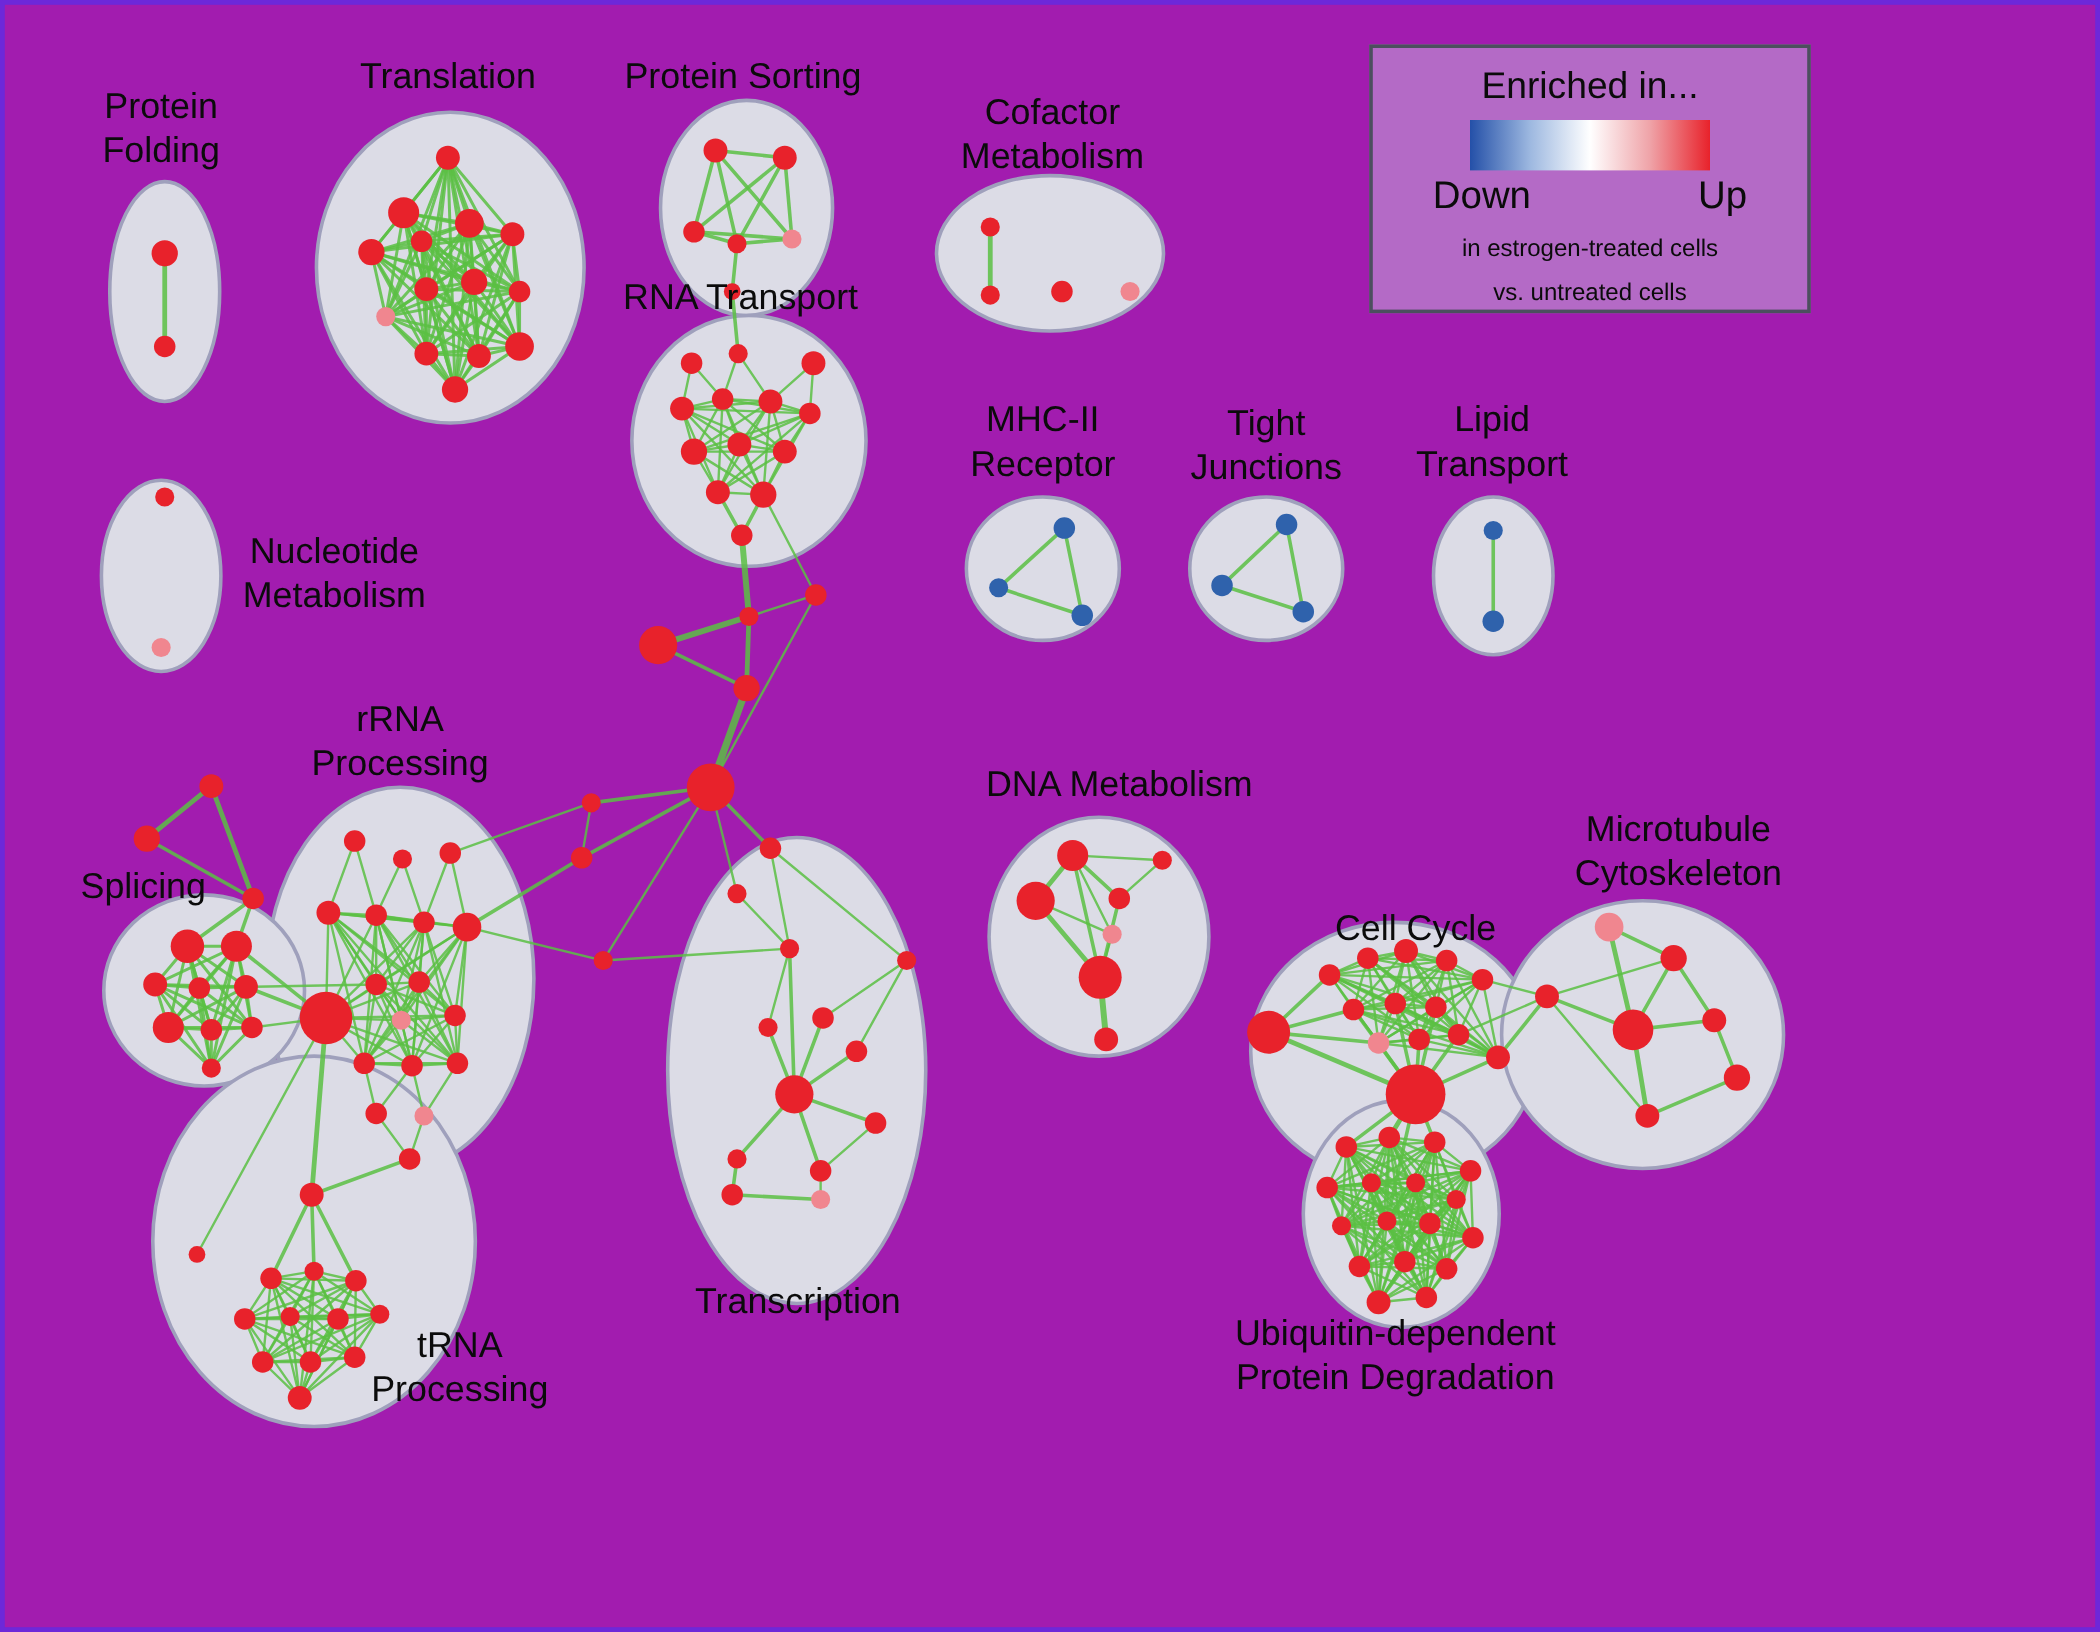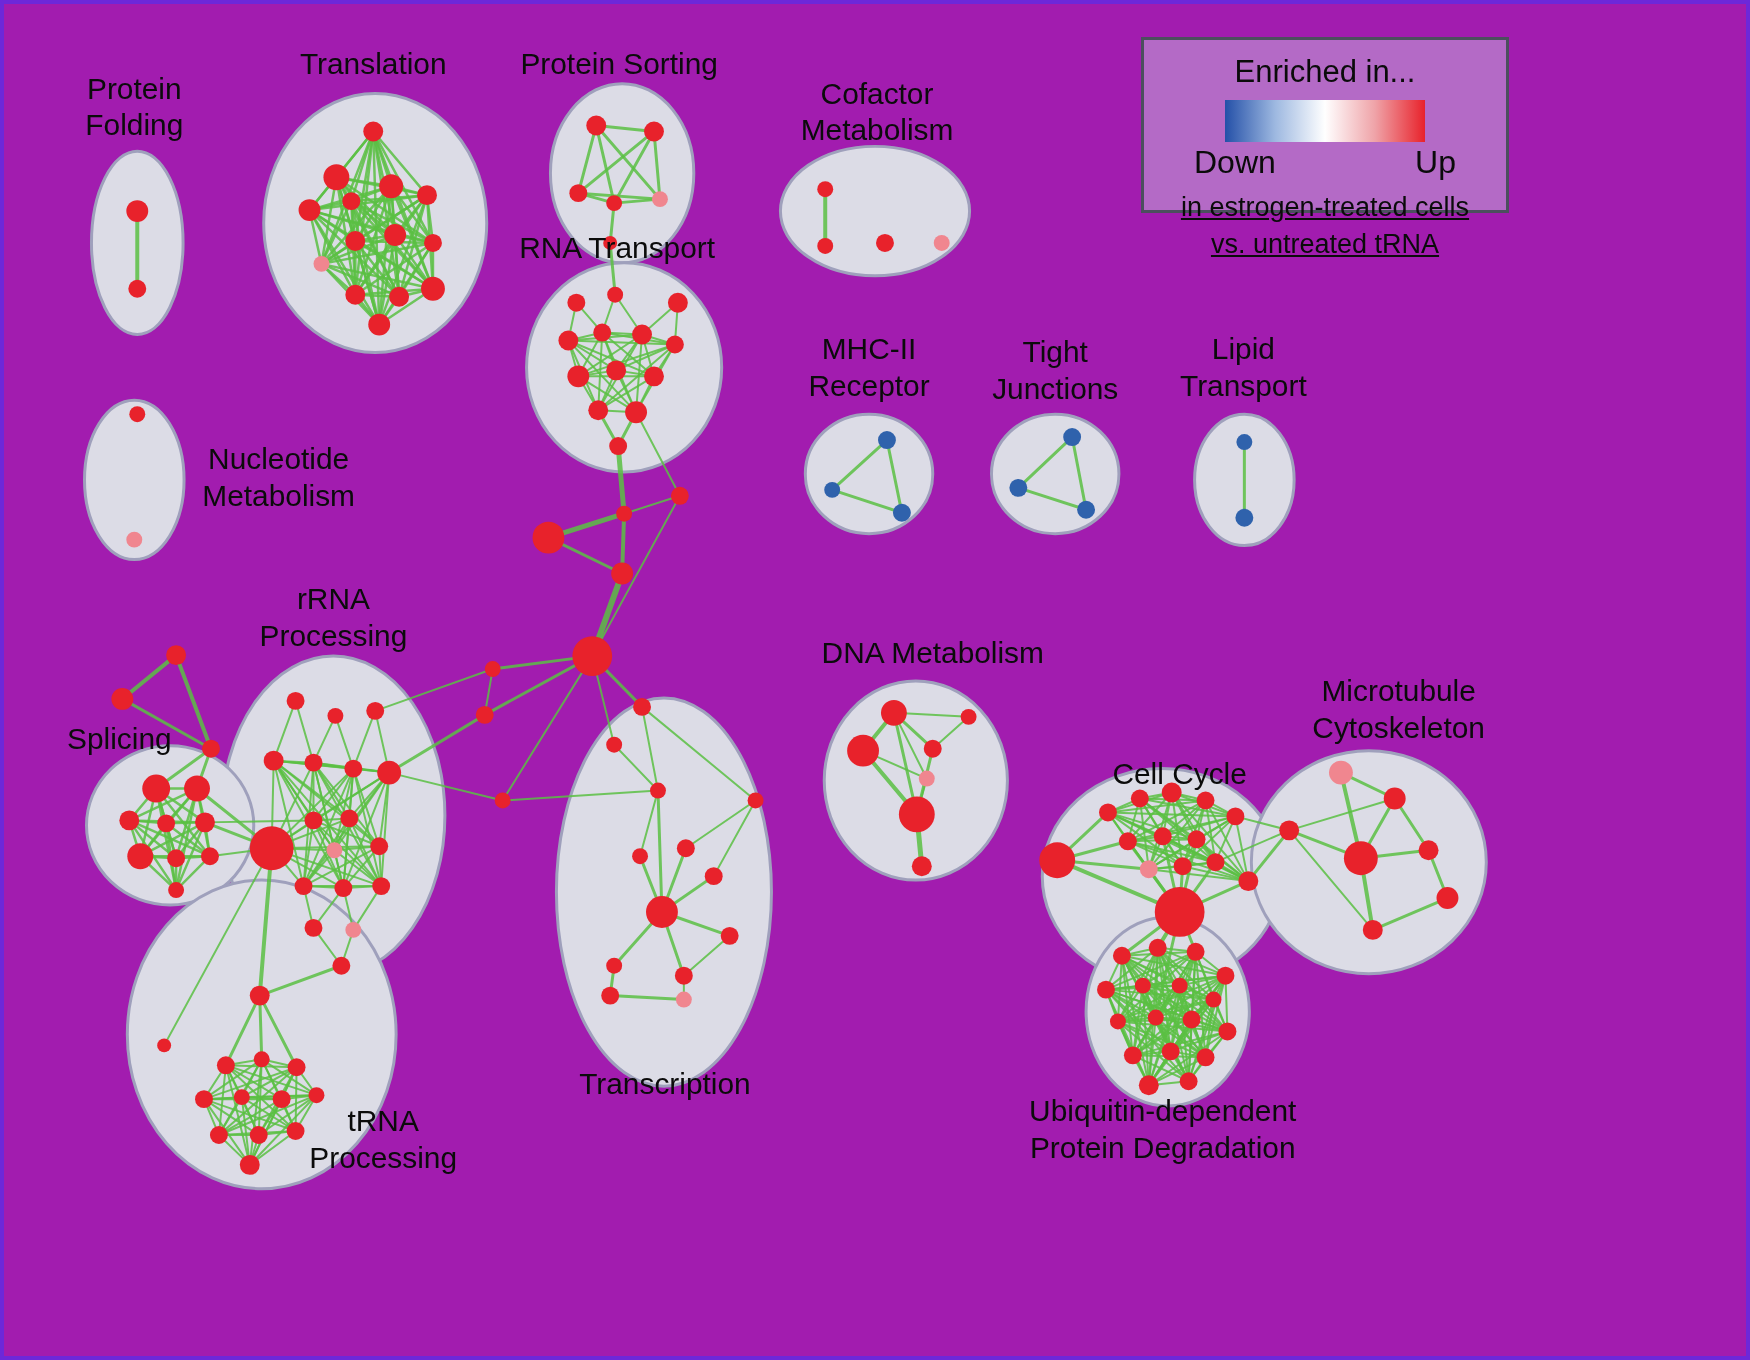--- a/index.html
+++ b/index.html
@@ -9,31 +9,31 @@
     width:1750px;height:1360px;
     background:#a21caf;
     border:4px solid #6d28d9;
     box-sizing:border-box;
     overflow:hidden;
   }
   #network{position:absolute;left:0;top:0;}
   svg text{font-family:"Liberation Sans",sans-serif;fill:#0b0b0b;}
   .legend{
     position:absolute;left:1137px;top:33px;
-    width:368px;height:176px;
+    width:368px;height:224px;
     border:3px solid #4c4f5e;
     box-sizing:border-box;
     text-align:center;
     color:#0b0b0b;
     background:rgba(201,202,226,0.45);
   }
   .legend-title{font-size:31px;margin-top:14px;}
   .legend-bar{width:200px;height:42px;margin:10px auto 2px auto;}
   .legend-scale{display:flex;justify-content:space-between;width:262px;margin:2px auto 0 auto;font-size:32px;}
-  .legend-caption{font-size:27px;margin-top:4px;line-height:33px;text-decoration:underline;}
+  .legend-caption{font-size:20px;margin-top:4px;line-height:33px;}
   .legend-caption.first{margin-top:10px;}
 </style>
 </head>
 <body>
 
 <div id="canvas">
   <svg id="network" width="1744" height="1354" viewBox="0 0 1750 1360">
       <ellipse cx="133" cy="240" rx="46" ry="92" fill="#dcdce6" stroke="#9fa0bc" stroke-width="3"></ellipse>
       <ellipse cx="372" cy="220" rx="112" ry="130" fill="#dcdce6" stroke="#9fa0bc" stroke-width="3"></ellipse>
       <ellipse cx="620" cy="170" rx="72" ry="90" fill="#dcdce6" stroke="#9fa0bc" stroke-width="3"></ellipse>
@@ -846,15 +846,15 @@
     </svg>
 
   <div class="legend">
     <div class="legend-title">Enriched in...</div>
     <div class="legend-bar" style="background: linear-gradient(90deg, rgb(36, 80, 168), rgb(157, 184, 224), rgb(255, 255, 255), rgb(239, 163, 168), rgb(232, 34, 43));"></div>
     <div class="legend-scale">
       <span>Down</span>
       <span>Up</span>
     </div>
     <div class="legend-caption first">in estrogen-treated cells</div>
-    <div class="legend-caption">vs. untreated tRNA</div>
+    <div class="legend-caption">vs. untreated cells</div>
   </div>
 </div>
 
 </body></html>

